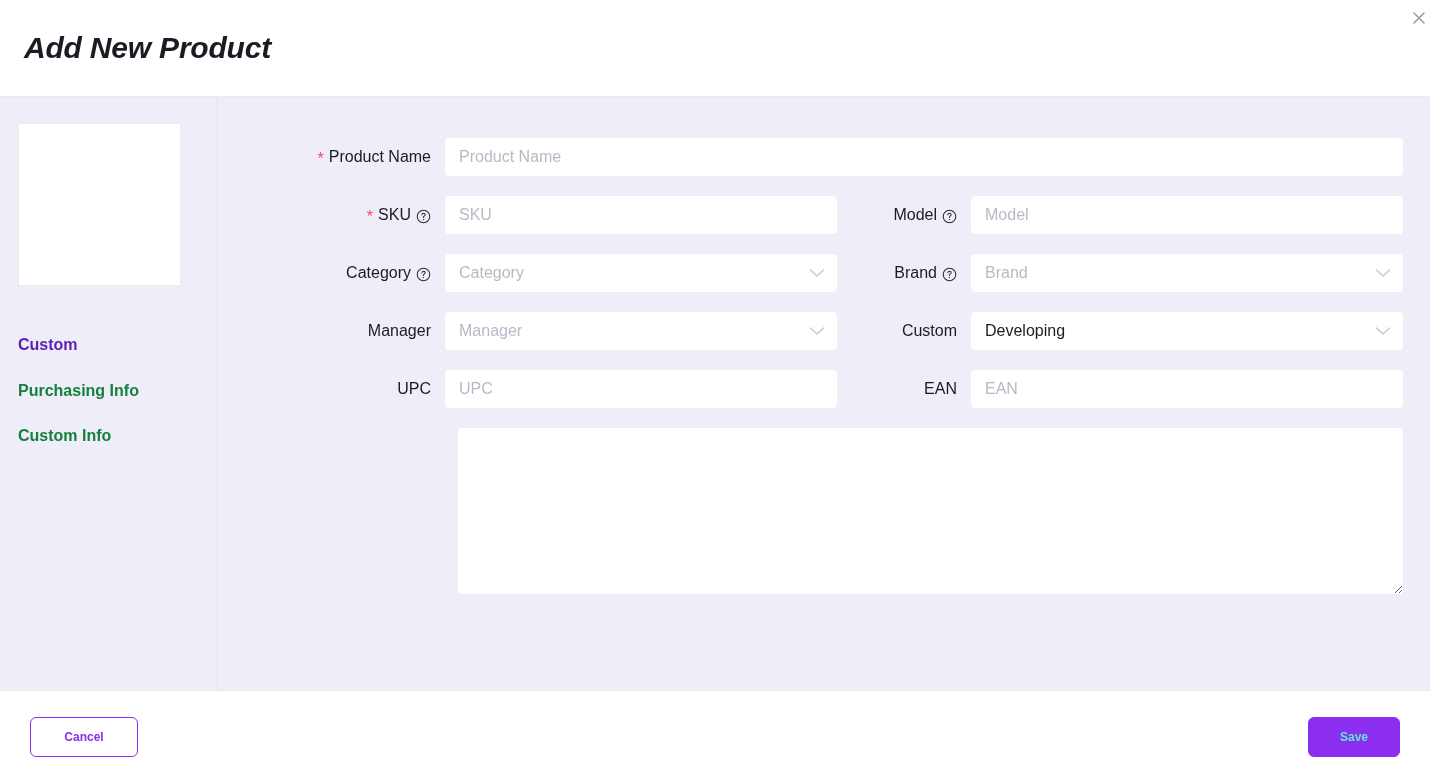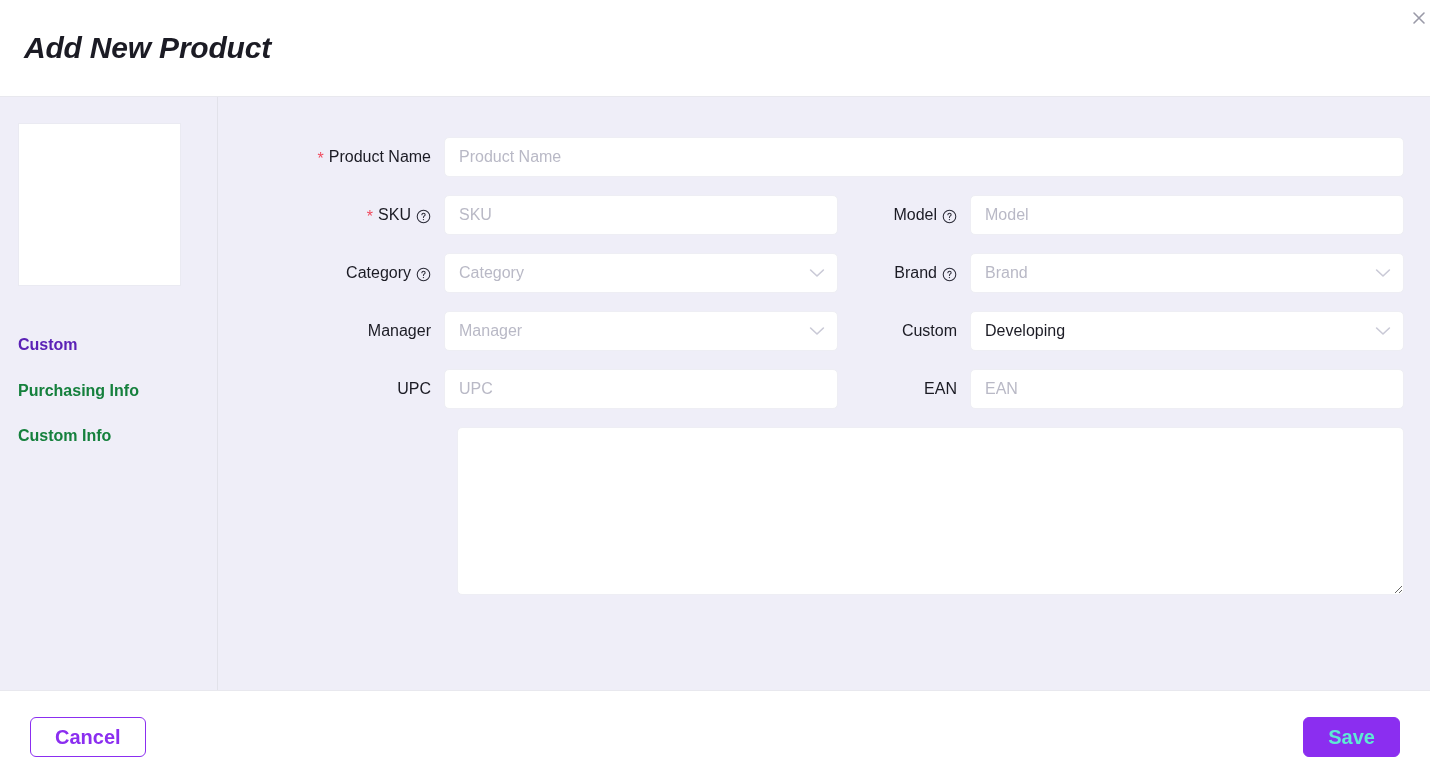--- a/index.html
+++ b/index.html
@@ -200,21 +200,21 @@
     background: #ffffff;
     border-top: 1px solid #e8e8ee;
     box-sizing: border-box;
     display: flex;
     align-items: center;
     justify-content: space-between;
     padding: 0 30px;
   }
   .btn {
     font-family: "Liberation Sans", sans-serif;
-    font-size: 20px;
+    font-size: 12px;
     font-weight: bold;
     border-radius: 6px;
     cursor: pointer;
     padding: 0 24px;
     height: 40px;
     line-height: 38px;
     box-sizing: border-box;
     outline: none;
   }
   .btn-cancel {

